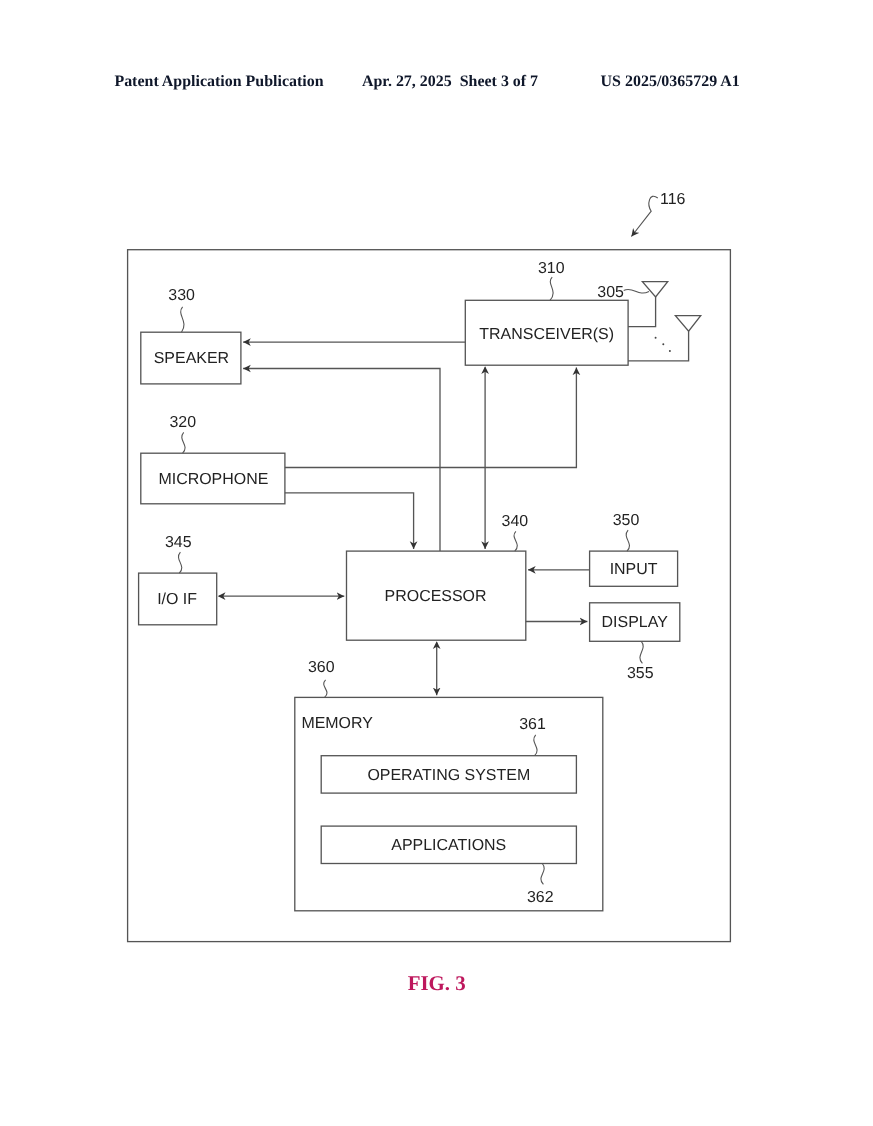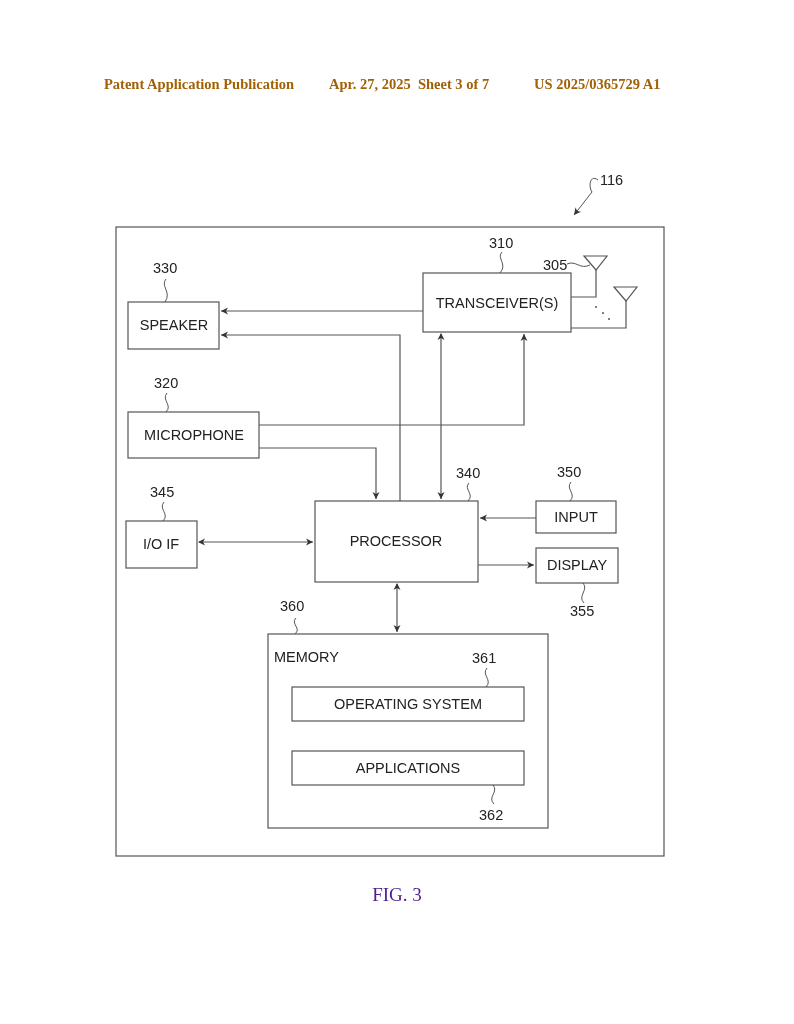--- a/index.html
+++ b/index.html
@@ -1,33 +1,33 @@
 <!DOCTYPE html>
 <html><head>
 <meta charset="utf-8">
 <style>
   html, body { margin: 0; padding: 0; background: #ffffff; }
   body { width: 794px; height: 1024px; position: relative; overflow: hidden; }
   .header {
     position: absolute; top: 66px; left: 0; width: 794px; height: 24px;
-    font-family: "Liberation Serif", serif; font-weight: bold; font-size: 14.5px; color: #a16207; margin-top: 10px;
+    font-family: "Liberation Serif", serif; font-weight: bold; font-size: 14.5px; color: #0f172a;
   }
   .header span { position: absolute; top: 0; white-space: nowrap; }
   #hdr-left { left: 104px; }
   #hdr-mid { left: 329px; }
-  #hdr-right { left: 534px; }
+  #hdr-right { left: 546px; }
   svg#fig { position: absolute; left: 0; top: 0; }
   svg text.lbl { font-family: "Liberation Sans", sans-serif; font-size: 14.5px; fill: #222; }
   svg text.ref { font-family: "Liberation Sans", sans-serif; font-size: 14.5px; fill: #222; }
   .box { fill: #fff; stroke: #555; stroke-width: 1.2; }
   .wire { fill: none; stroke: #555; stroke-width: 1.2; }
   .lead { fill: none; stroke: #555; stroke-width: 1; }
   .caption {
     position: absolute; top: 884px; left: 0; width: 794px; text-align: center;
-    font-family: "Liberation Serif", serif; font-size: 19px; color: #4c1d95;
+    font-family: "Liberation Serif", serif; font-size: 19px; color: #be185d; font-weight: bold;
   }
 </style>
 </head>
 <body>
 
 <div class="header">
   <span id="hdr-left">Patent Application Publication</span>
   <span id="hdr-mid" style="white-space:pre">Apr. 27, 2025  Sheet 3 of 7</span>
   <span id="hdr-right">US 2025/0365729 A1</span>
 </div>

